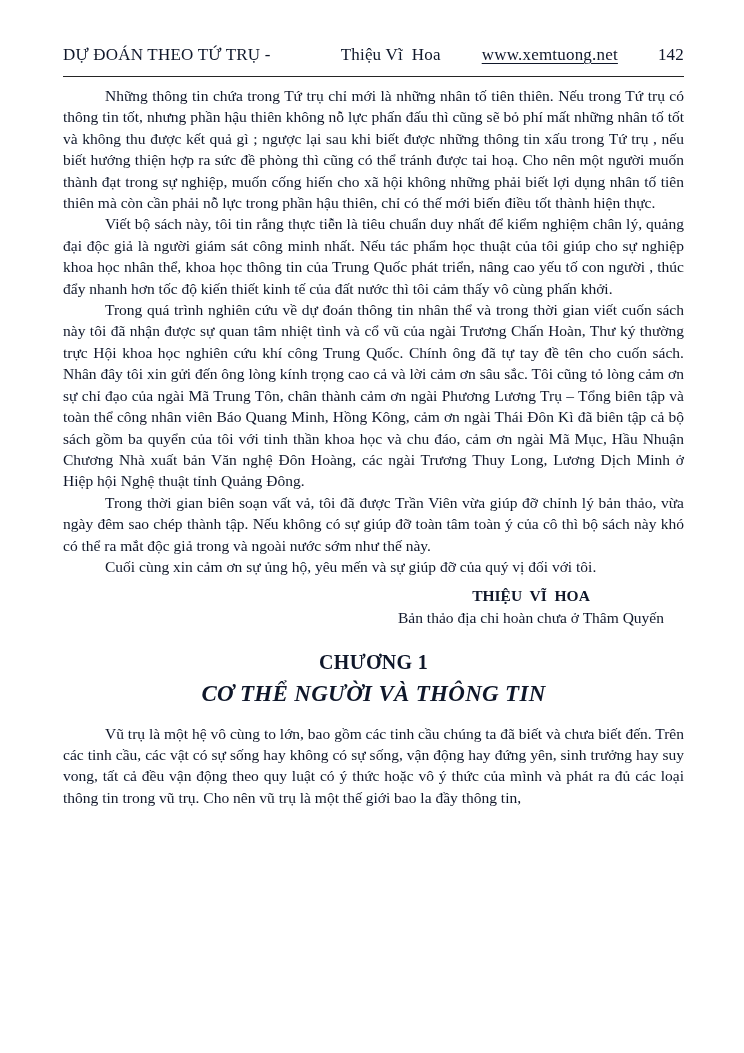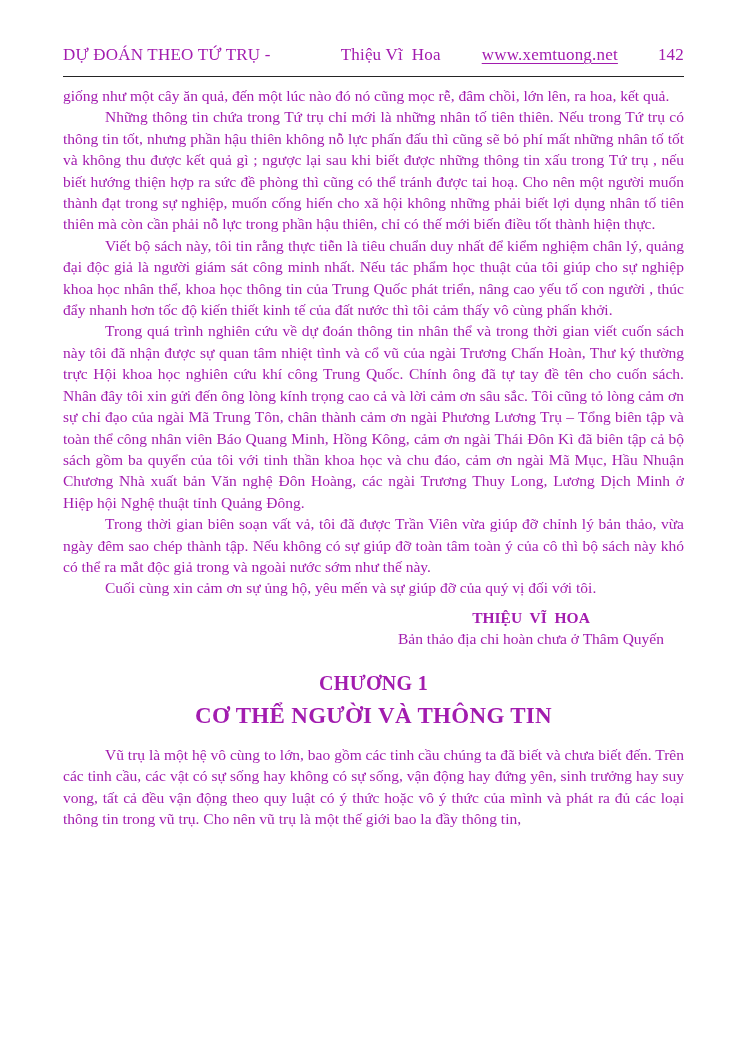--- a/index.html
+++ b/index.html
@@ -5,21 +5,21 @@
   html, body {
     margin: 0;
     padding: 0;
     background: #ffffff;
   }
   .page {
     position: relative;
     width: 744px;
     height: 1053px;
     background: #ffffff;
-    color: #a21caf;
+    color: #0f172a;
     font-family: "Liberation Serif", "DejaVu Serif", serif;
     overflow: hidden;
   }
   
   .hdr {
     position: absolute;
     top: 45px;
     left: 63px;
     width: 621px;
     display: flex;
@@ -79,40 +79,40 @@
     font-weight: bold;
     letter-spacing: 0.3px;
   }
   .chapter-title {
     margin: 10px 0 0 0;
     text-align: center;
     text-indent: 0;
     font-size: 23px;
     font-weight: bold;
     letter-spacing: 0.3px;
+    font-style: italic;
   }
   .chapter-para { margin-top: 18px !important; }
 </style>
 </head>
 <body>
 
 <div class="page">
 
   <header class="hdr">
     <span class="hdr-title">DỰ ĐOÁN THEO TỨ TRỤ -</span>
     <span class="hdr-author">Thiệu Vĩ  Hoa</span>
     <span class="hdr-site">www.xemtuong.net</span>
     <span class="hdr-page">142</span>
   </header>
 
   <div class="rule"></div>
 
   <main class="content">
 
-    <p class="para no-indent">giống như một cây ăn quả, đến một lúc nào đó nó cũng mọc rễ, đâm chồi, lớn lên, ra hoa, kết quả.</p>
     <p class="para">Những thông tin chứa trong Tứ trụ chỉ mới là những nhân tố tiên thiên. Nếu trong Tứ trụ có thông tin tốt, nhưng phần hậu thiên không nỗ lực phấn đấu thì cũng sẽ bỏ phí mất những nhân tố tốt và không thu được kết quả gì ; ngược lại sau khi biết được những thông tin xấu trong Tứ trụ , nếu biết hướng thiện hợp ra sức đề phòng thì cũng có thể tránh được tai hoạ. Cho nên một người muốn thành đạt trong sự nghiệp, muốn cống hiến cho xã hội không những phải biết lợi dụng nhân tố tiên thiên mà còn cần phải nỗ lực trong phần hậu thiên, chỉ có thế mới biến điều tốt thành hiện thực.</p>
     <p class="para">Viết bộ sách này, tôi tin rằng thực tiễn là tiêu chuẩn duy nhất để kiểm nghiệm chân lý, quảng đại độc giả là người giám sát công minh nhất. Nếu tác phẩm học thuật của tôi giúp cho sự nghiệp khoa học nhân thể, khoa học thông tin của Trung Quốc phát triển, nâng cao yếu tố con người , thúc đẩy nhanh hơn tốc độ kiến thiết kinh tế của đất nước thì tôi cảm thấy vô cùng phấn khởi.</p>
     <p class="para">Trong quá trình nghiên cứu về dự đoán thông tin nhân thể và trong thời gian viết cuốn sách này tôi đã nhận được sự quan tâm nhiệt tình và cổ vũ của ngài Trương Chấn Hoàn, Thư ký thường trực Hội khoa học nghiên cứu khí công Trung Quốc. Chính ông đã tự tay đề tên cho cuốn sách. Nhân đây tôi xin gửi đến ông lòng kính trọng cao cả và lời cảm ơn sâu sắc. Tôi cũng tỏ lòng cảm ơn sự chỉ đạo của ngài Mã Trung Tôn, chân thành cảm ơn ngài Phương Lương Trụ – Tổng biên tập và toàn thể công nhân viên Báo Quang Minh, Hồng Kông, cảm ơn ngài Thái Đôn Kì đã biên tập cả bộ sách gồm ba quyển của tôi với tinh thần khoa học và chu đáo, cảm ơn ngài Mã Mục, Hầu Nhuận Chương Nhà xuất bản Văn nghệ Đôn Hoàng, các ngài Trương Thuy Long, Lương Dịch Minh ở Hiệp hội Nghệ thuật tỉnh Quảng Đông.</p>
     <p class="para">Trong thời gian biên soạn vất vả, tôi đã được Trần Viên vừa giúp đỡ chỉnh lý bản thảo, vừa ngày đêm sao chép thành tập. Nếu không có sự giúp đỡ toàn tâm toàn ý của cô thì bộ sách này khó có thể ra mắt độc giả trong và ngoài nước sớm như thế này.</p>
     <p class="para">Cuối cùng xin cảm ơn sự ủng hộ, yêu mến và sự giúp đỡ của quý vị đối với tôi.</p>
 
     <div class="signature">
       <div class="sig-line sig-bold">THIỆU  VĨ  HOA</div>
       <div class="sig-line">Bản thảo địa chi hoàn chưa ở Thâm Quyến</div>
     </div>

